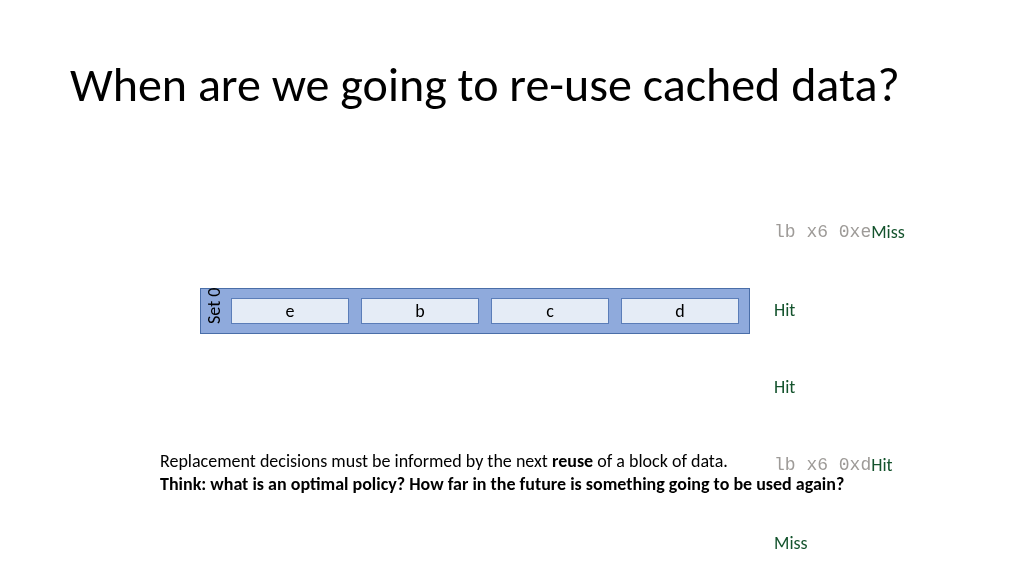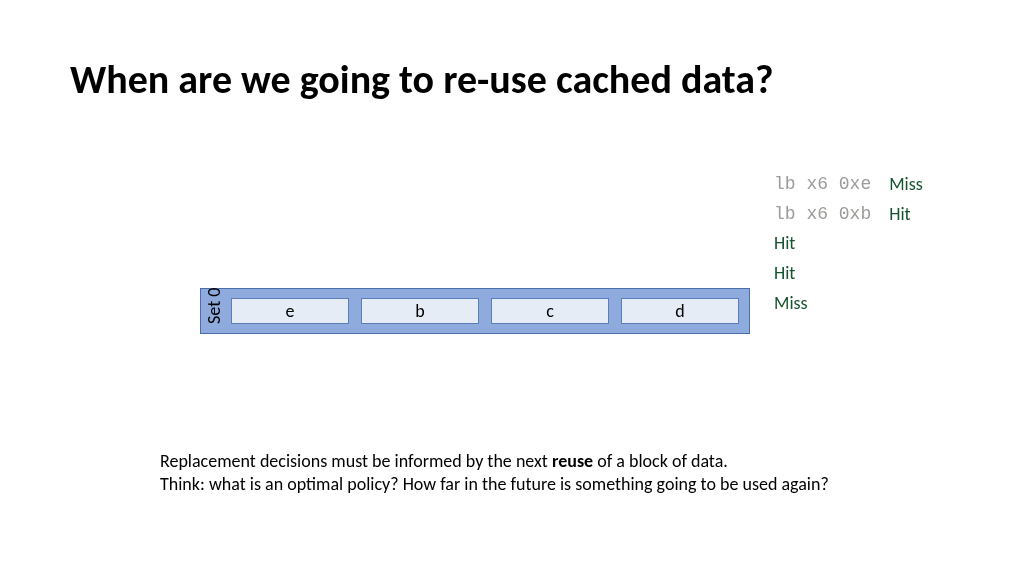--- a/index.html
+++ b/index.html
@@ -9,22 +9,22 @@
     background: #ffffff;
     font-family: Calibri, "Segoe UI", Arial, sans-serif;
     color: #000;
     position: relative;
     overflow: hidden;
   }
   .title {
     position: absolute;
     left: 70px;
     top: 55px;
-    font-size: 40px;
-    font-weight: 700;
+    font-size: 48px;
+    font-weight: 400;
   }
   .cache-set {
     position: absolute;
     left: 200px;
     top: 288px;
     width: 550px;
     height: 46px;
     background: #8faadc;
     border: 1px solid #4a6ea8;
     display: flex;
@@ -57,41 +57,41 @@
   }
   .trace {
     position: absolute;
     left: 774px;
     top: 170px;
     font-size: 18px;
   }
   .trace-row {
     display: flex;
     align-items: flex-end;
-    gap: 18px;
     line-height: 1.65;
+    margin-top: 48px;
   }
   .instr {
     font-family: "Courier New", Courier, monospace;
     color: #9e9b98;
     white-space: pre;
   }
   .result {
     font-family: Calibri, "Segoe UI", Arial, sans-serif;
     color: #14532d;
   }
   .body-text {
     position: absolute;
     left: 160px;
     top: 450px;
     width: 760px;
     font-size: 18px;
     line-height: 1.3;
   }
-  .body-text .line2 { font-weight: 400; }
+  .body-text .line2 { font-weight: 700; }
 </style>
 </head>
 <body>
 
 <div class="title">When are we going to re-use cached data?</div>
 
 <div class="cache-set">
   <div class="set-label">Set 0</div>
   <div class="ways">
     <div class="way">e</div>
@@ -100,27 +100,27 @@
     <div class="way">d</div>
   </div>
 </div>
 
 <div class="trace">
   <div class="trace-row">
     <span class="instr">lb x6 0xe</span>
     <span class="result">Miss</span>
   </div>
   <div class="trace-row">
-    <span class="instr">lb x6 0xb</span>
     <span class="result">Hit</span>
   </div>
   <div class="trace-row">
     <span class="result">Hit</span>
   </div>
   <div class="trace-row">
+    <span class="instr">lb x6 0xd</span>
     <span class="result">Hit</span>
   </div>
   <div class="trace-row">
     <span class="result">Miss</span>
   </div>
 </div>
 
 <div class="body-text">
   <div>
     <span>Replacement decisions must be informed by the next </span><b>reuse</b><span> of a block of data.</span>

